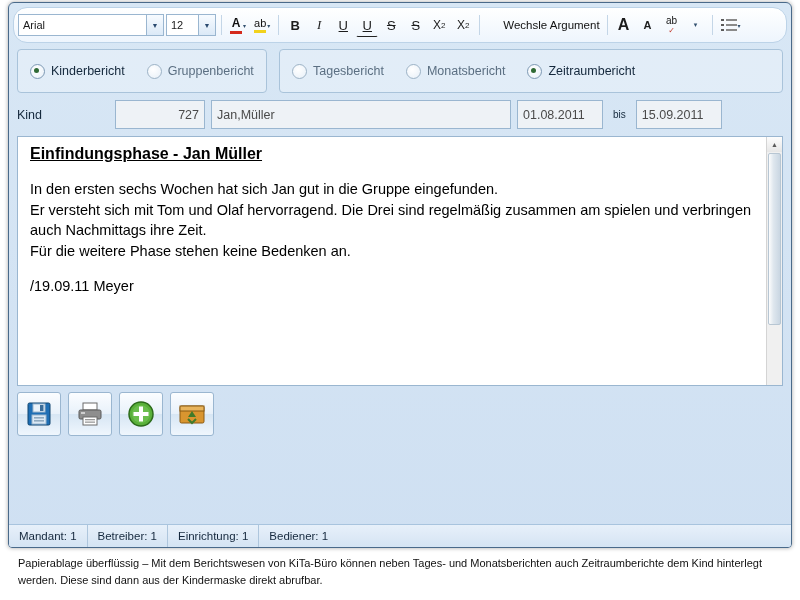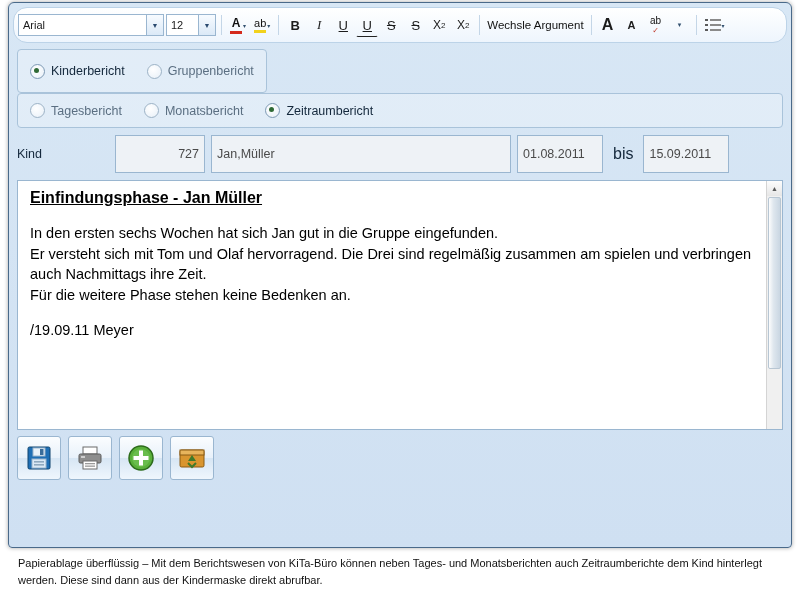--- a/index.html
+++ b/index.html
@@ -136,38 +136,39 @@
     margin: 0 3px;
   }
   .underline-a { text-decoration: underline; }
   .strike-a { text-decoration: line-through; }
   .tb-text {
     font-size: 11.5px;
     color: #111;
     padding: 0 2px;
     display: flex;
     align-items: center;
+    margin-left: 16px;
   }
   .color-swatch {
     display: inline-block;
     width: 12px;
     height: 3px;
     margin-top: 1px;
   }
   .color-red { background: #d42a1c; }
   .color-yellow { background: #f2d21c; }
   .sup { font-size: 12px; }
   .sup sup, .sup sub { font-size: 8px; }
   
   .panel {
     margin: 6px 8px 0 8px;
   }
   .radio-row {
     display: flex;
-    flex-direction: column;
+    gap: 12px;
   }
   .group-box {
     border: 1px solid #a9c3da;
     border-radius: 4px;
     background: rgba(255,255,255,0.28);
     padding: 9px 12px;
     display: flex;
     align-items: center;
     gap: 22px;
     box-sizing: border-box;
@@ -208,42 +209,42 @@
     margin-top: 7px;
     gap: 6px;
   }
   .lbl {
     font-size: 12.5px;
     color: #14283c;
     width: 92px;
     flex: none;
   }
   .input {
-    height: 38px;
+    height: 29px;
     border: 1px solid #9ab6d0;
     background: #ffffff;
     font-size: 12.5px;
     color: #1a1a1a;
     display: flex;
     align-items: center;
     padding: 0 5px;
     box-sizing: border-box;
   }
   .input.readonly {
     background: #eef2f6;
     color: #4a4a4a;
   }
   .input.num {
     width: 90px;
     justify-content: flex-end;
   }
   .input.name { width: 300px; }
   .input.date { width: 86px; }
   .mid-lbl {
-    font-size: 16px;
+    font-size: 10px;
     color: #14283c;
     padding: 0 4px;
   }
   .input.bez { flex: 1; }
   
   .editor-wrap {
     margin: 7px 8px 0 8px;
     border: 1px solid #9ab6d0;
     background: #ffffff;
     height: 250px;
@@ -502,16 +503,22 @@
     <div class="big-btn">
       <svg width="30" height="28" viewBox="0 0 30 28">
         <rect x="3" y="6" width="24" height="17" rx="1.5" fill="#d9952f" stroke="#8a5a12"></rect>
         <rect x="3" y="6" width="24" height="5" fill="#e8b45c" stroke="#8a5a12"></rect>
         <path d="M15 11 L19 17 H11 Z" fill="#3f7a2a"></path>
         <path d="M11 19 L15 23 L19 19" fill="none" stroke="#3f7a2a" stroke-width="2"></path>
       </svg>
     </div>
   </div>
 
+  <div class="statusbar">
+    <div class="status-cell">Mandant: 1</div>
+    <div class="status-cell">Betreiber: 1</div>
+    <div class="status-cell">Einrichtung: 1</div>
+    <div class="status-cell">Bediener: 1</div>
+  </div>
 
 </div>
 
 <div class="caption">Papierablage überflüssig – Mit dem Berichtswesen von KiTa-Büro können neben Tages- und Monatsberichten auch Zeitraumberichte dem Kind hinterlegt werden. Diese sind dann aus der Kindermaske direkt abrufbar.</div>
 
 </body></html>

